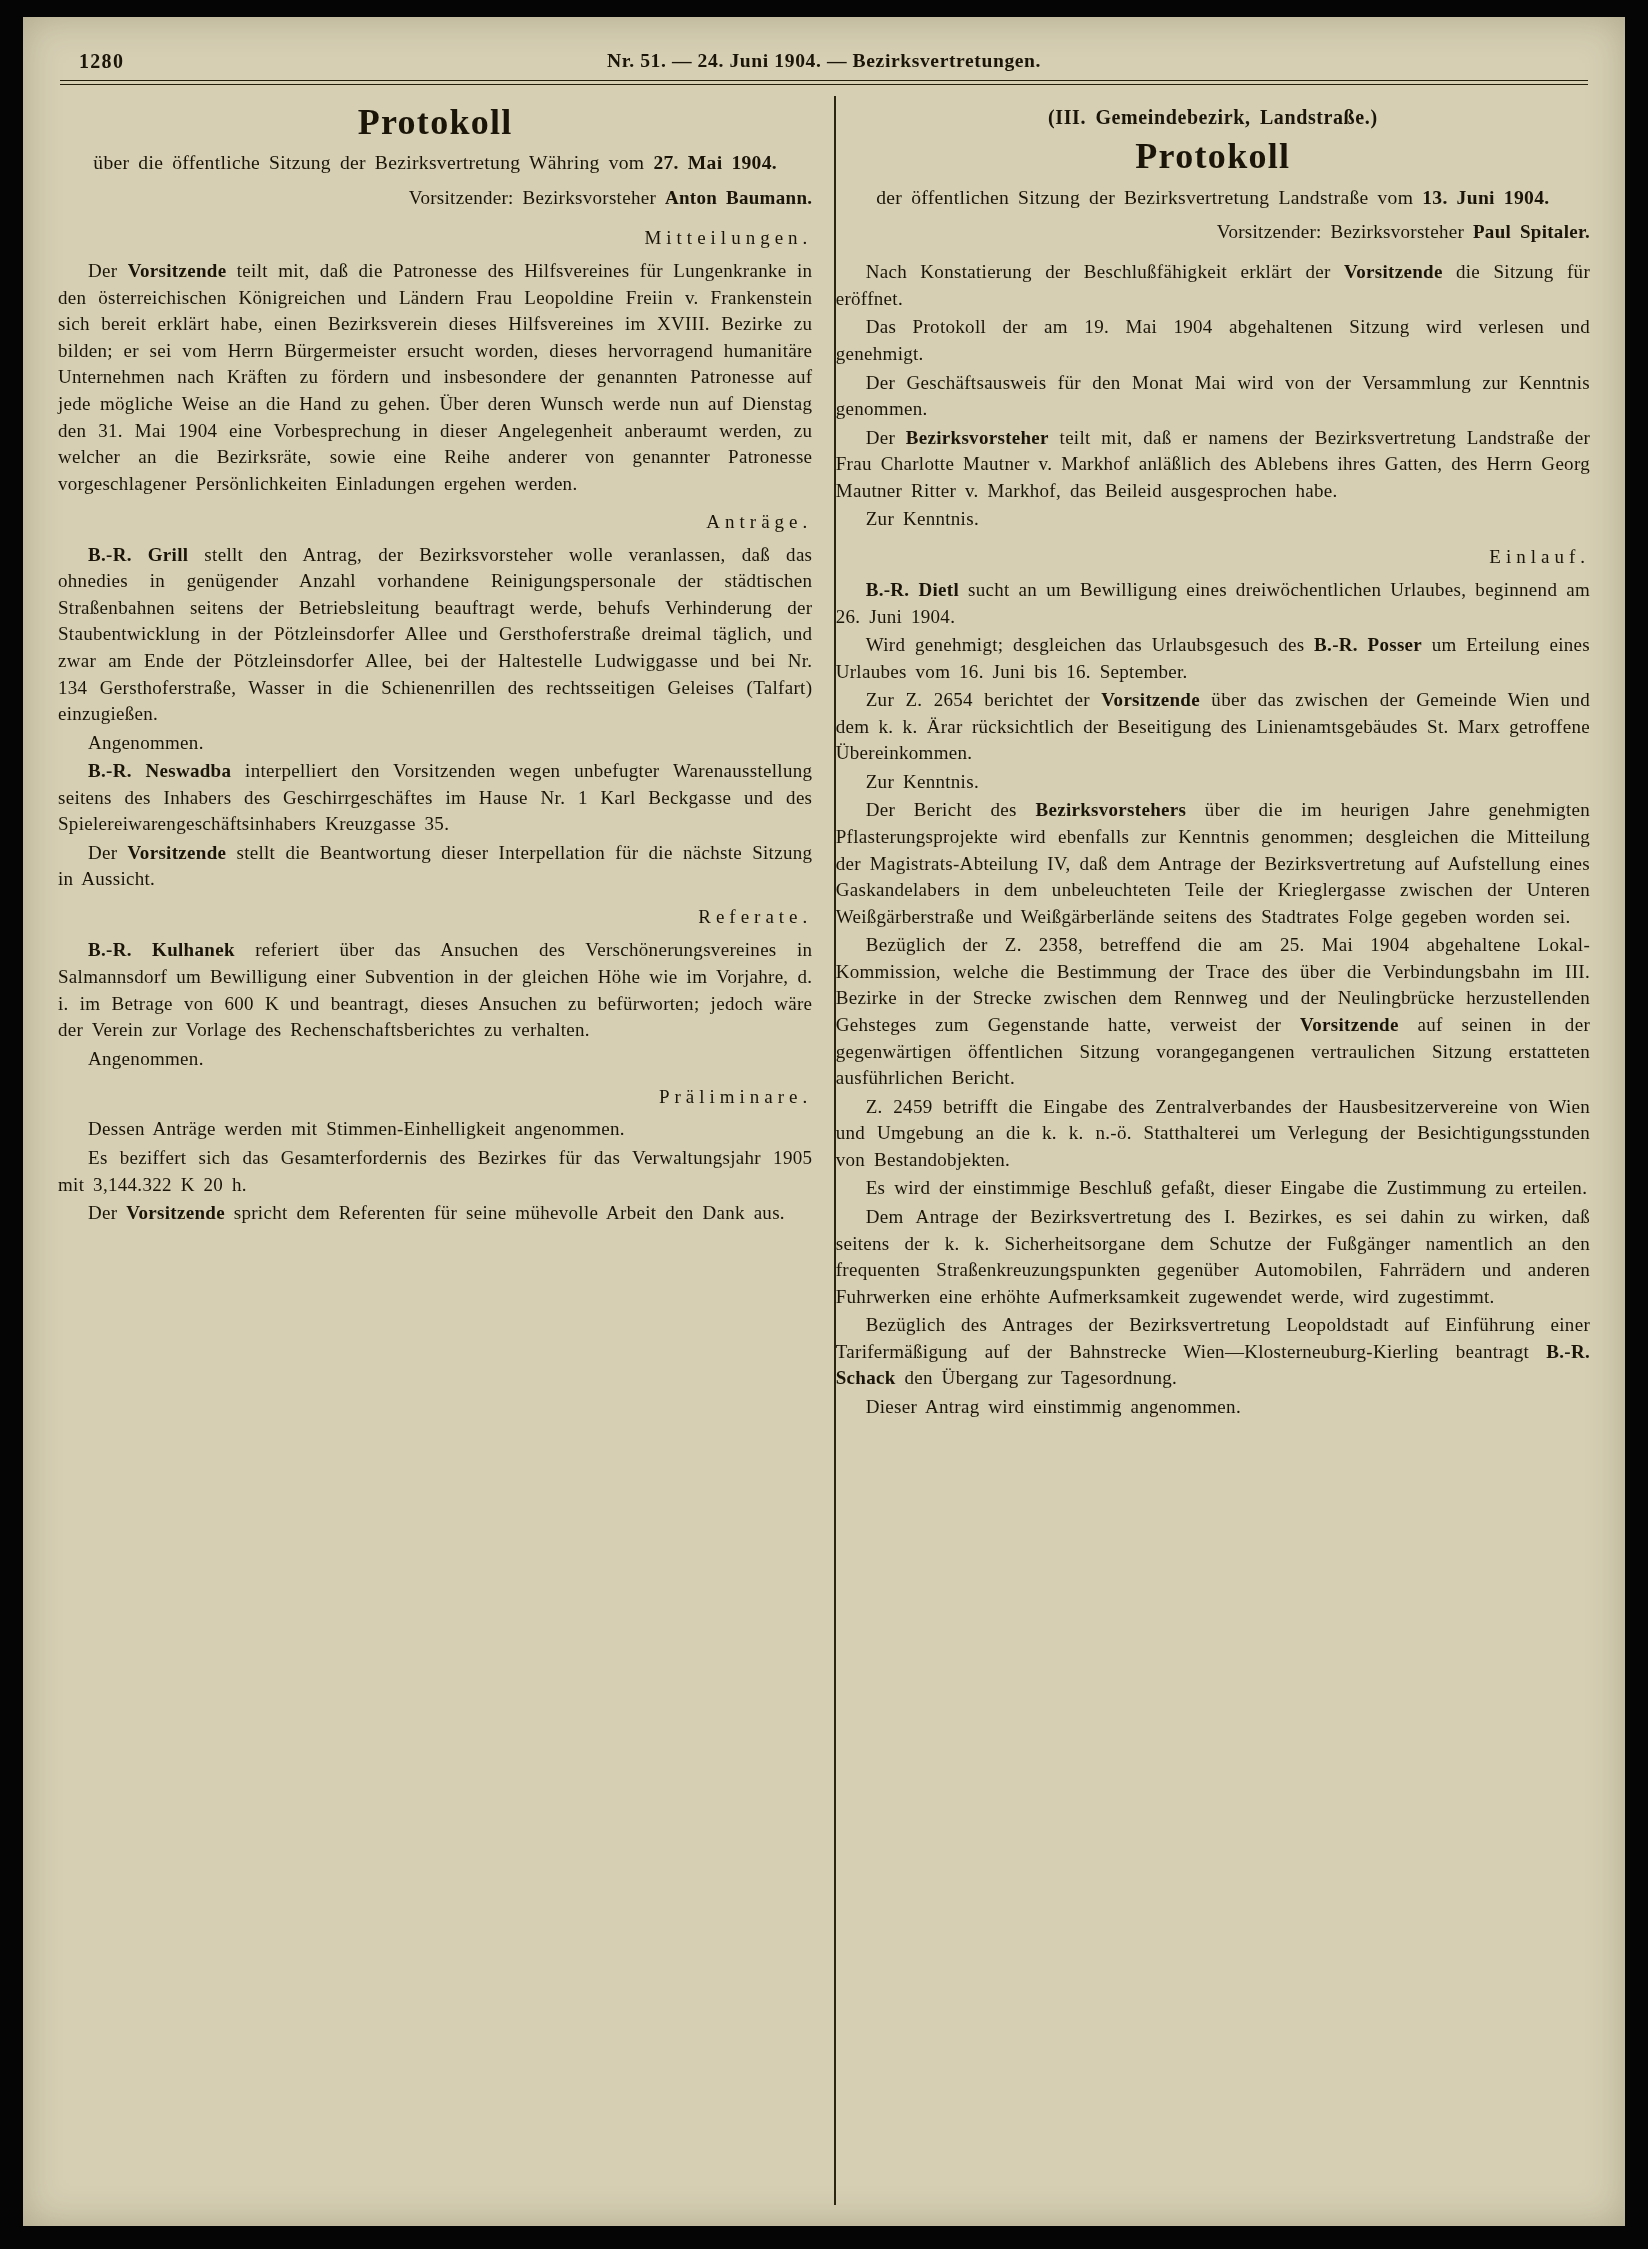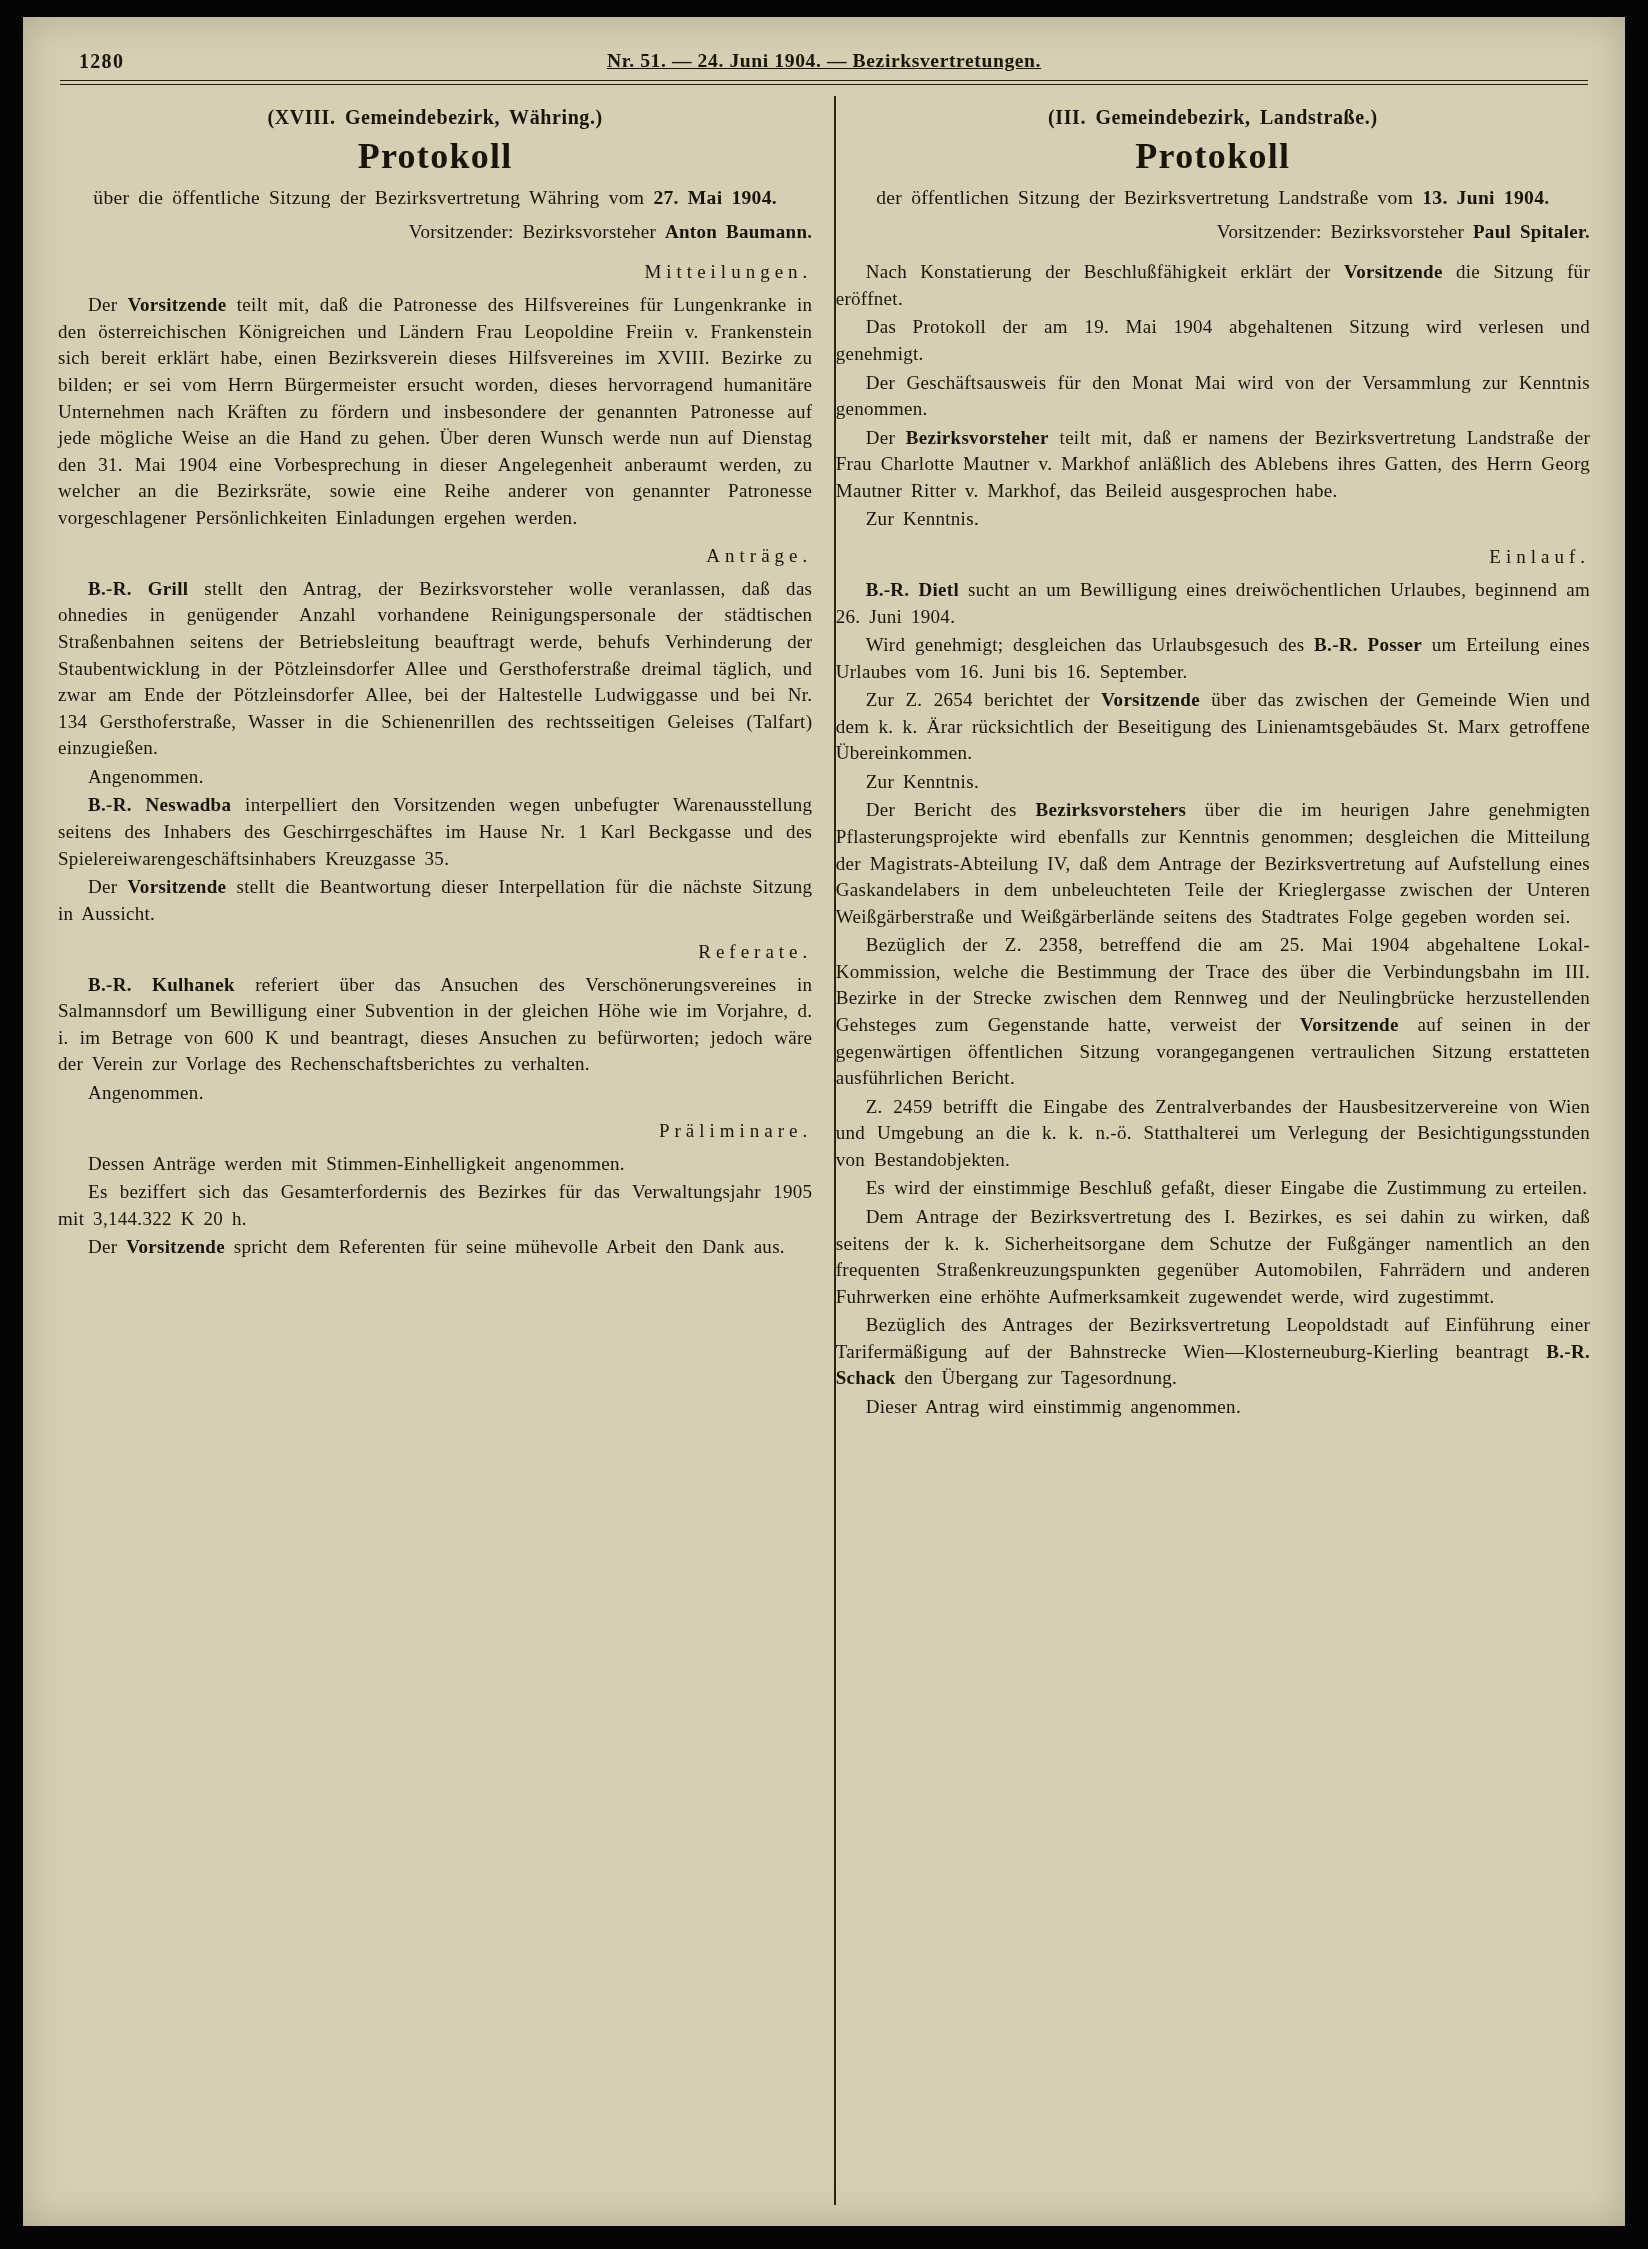--- a/index.html
+++ b/index.html
@@ -19,21 +19,20 @@
     height: 2209px;
     background: #d6cfb4;
     color: #1a1508;
     box-shadow: inset 0 0 38px rgba(60,50,20,0.25);
     overflow: hidden;
   }
   .running-head {
     position: relative;
     margin: 33px 41px 0 41px;
     height: 26.6px;
-    text-decoration: underline;
   }
   .page-number {
     position: absolute;
     left: 15px;
     top: 0;
     font-size: 20px;
     font-weight: bold;
     letter-spacing: 1.3px;
   }
   .head-title {
@@ -114,21 +113,20 @@
 
   <div class="running-head">
     <div class="page-number">1280</div>
     <div class="head-title">Nr. 51. — 24. Juni 1904. — Bezirksvertretungen.</div>
   </div>
   <div class="head-rule"></div>
 
   <div class="columns">
 
     <section class="col col-left">
-      <div class="district">(XVIII. Gemeindebezirk, Währing.)</div>
       <div class="protokoll">Protokoll</div>
       <div class="subtitle"><span>über die öffentliche Sitzung der Bezirksvertretung Währing vom </span><span class="b">27. Mai 1904.</span></div>
       <div class="chair"><span>Vorsitzender: Bezirksvorsteher </span><span class="b">Anton Baumann.</span></div>
 
       <div class="head">Mitteilungen.</div>
       <p class="para"><span>Der </span><span class="b">Vorsitzende</span><span> teilt mit, daß die Patronesse des Hilfsvereines für Lungenkranke in den österreichischen Königreichen und Ländern Frau Leopoldine Freiin v. Frankenstein sich bereit erklärt habe, einen Bezirksverein dieses Hilfsvereines im XVIII. Bezirke zu bilden; er sei vom Herrn Bürgermeister ersucht worden, dieses hervorragend humanitäre Unternehmen nach Kräften zu fördern und insbesondere der genannten Patronesse auf jede mögliche Weise an die Hand zu gehen. Über deren Wunsch werde nun auf Dienstag den 31. Mai 1904 eine Vorbesprechung in dieser Angelegenheit anberaumt werden, zu welcher an die Bezirksräte, sowie eine Reihe anderer von genannter Patronesse vorgeschlagener Persönlichkeiten Einladungen ergehen werden.</span></p>
       <div class="head">Anträge.</div>
       <p class="para"><span></span><span class="b">B.-R. Grill</span><span> stellt den Antrag, der Bezirksvorsteher wolle veranlassen, daß das ohnedies in genügender Anzahl vorhandene Reinigungspersonale der städtischen Straßenbahnen seitens der Betriebsleitung beauftragt werde, behufs Verhinderung der Staubentwicklung in der Pötzleinsdorfer Allee und Gersthoferstraße dreimal täglich, und zwar am Ende der Pötzleinsdorfer Allee, bei der Haltestelle Ludwiggasse und bei Nr. 134 Gersthoferstraße, Wasser in die Schienenrillen des rechtsseitigen Geleises (Talfart) einzugießen.</span></p>
       <p class="para"><span>Angenommen.</span></p>
       <p class="para"><span></span><span class="b">B.-R. Neswadba</span><span> interpelliert den Vorsitzenden wegen unbefugter Warenausstellung seitens des Inhabers des Geschirrgeschäftes im Hause Nr. 1 Karl Beckgasse und des Spielereiwarengeschäftsinhabers Kreuzgasse 35.</span></p>

